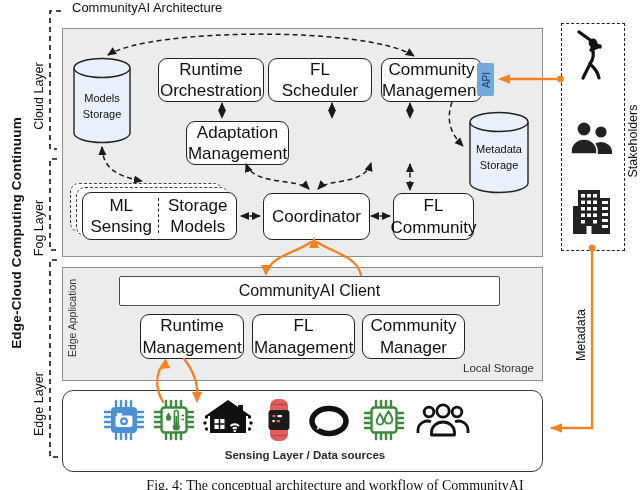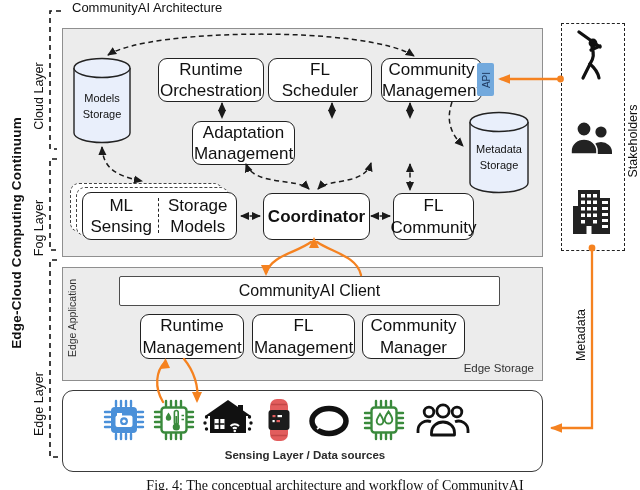--- a/index.html
+++ b/index.html
@@ -55,49 +55,49 @@
   <div class="vlabel" style="left:581px;top:335px;">Metadata</div>
 
   <div class="node" style="left:158px;top:58px;width:104px;height:42px;">Runtime
 Orchestration</div>
   <div class="node" style="left:268px;top:58px;width:102px;height:42px;">FL
 Scheduler</div>
   <div class="node" style="left:381px;top:58px;width:99px;height:42px;">Community
 Management</div>
   <div class="api"></div>
   <div class="vlabel api-label" style="left:485.5px;top:79.5px;">API</div>
-  <div class="node" style="left:192px;top:121px;width:101px;height:42px;">Adaptation
+  <div class="node" style="left:186px;top:121px;width:101px;height:42px;">Adaptation
 Management</div>
 
   <div class="ghost" style="left:70px;top:183px;width:151px;height:47px;"></div>
   <div class="ghost" style="left:76px;top:187px;width:151px;height:47px;"></div>
   <div class="node" style="left:82px;top:192px;width:153px;height:46px;z-index:2;">
     <span style="flex:1;">ML
 Sensing</span>
     <span style="flex:1;">Storage
 Models</span>
   </div>
   <div class="divider-v" style="left:158px;top:198px;height:35px;"></div>
-  <div class="node" style="left:263px;top:193px;width:105px;height:45px;font-weight:bold;">Coordinator</div>
+  <div class="node" style="left:263px;top:193px;width:105px;height:45px;">Coordinator</div>
   <div class="node" style="left:393px;top:193px;width:79px;height:45px;">FL
 Community</div>
 
   <div class="cyl-text" style="left:74px;top:86px;width:56px;height:42px;">Models
 Storage</div>
   <div class="cyl-text" style="left:470px;top:137px;width:58px;height:42px;">Metadata
 Storage</div>
 
   <div class="node client" style="left:119px;top:276px;width:379px;height:28px;">CommunityAI Client</div>
   <div class="node" style="left:140px;top:314px;width:102px;height:43px;">Runtime
 Management</div>
   <div class="node" style="left:252px;top:314px;width:101px;height:43px;">FL
 Management</div>
   <div class="node" style="left:362px;top:314px;width:101px;height:43px;">Community
 Manager</div>
-  <div class="free-label" style="left:420px;top:362px;width:114px;text-align:right;color:#333;">Edge Storage</div>
+  <div class="free-label" style="left:420px;top:362px;width:114px;text-align:right;color:#333;">Local Storage</div>
 
   <div class="icon-row">
     <span><svg width="44" height="44" viewBox="0 0 44 44">
       <g stroke="#4A90D9" stroke-width="2.4" stroke-linecap="round">
             <path d="M14,8V3 M19,8V3 M24,8V3 M29,8V3 M14,41V36 M19,41V36 M24,41V36 M29,41V36 M8,14H3 M8,19H3 M8,24H3 M8,29H3 M41,14H36 M41,19H36 M41,24H36 M41,29H36"></path>
           </g>
       <rect x="9" y="9" width="26" height="26" rx="4" fill="#4A90D9"></rect>
       <rect x="15" y="15" width="5" height="3" fill="#fff"></rect>
           <rect x="13.5" y="17.5" width="17" height="11.5" rx="2" fill="#fff"></rect>
       <circle cx="22" cy="23.2" r="3.9" fill="#4A90D9"></circle>

